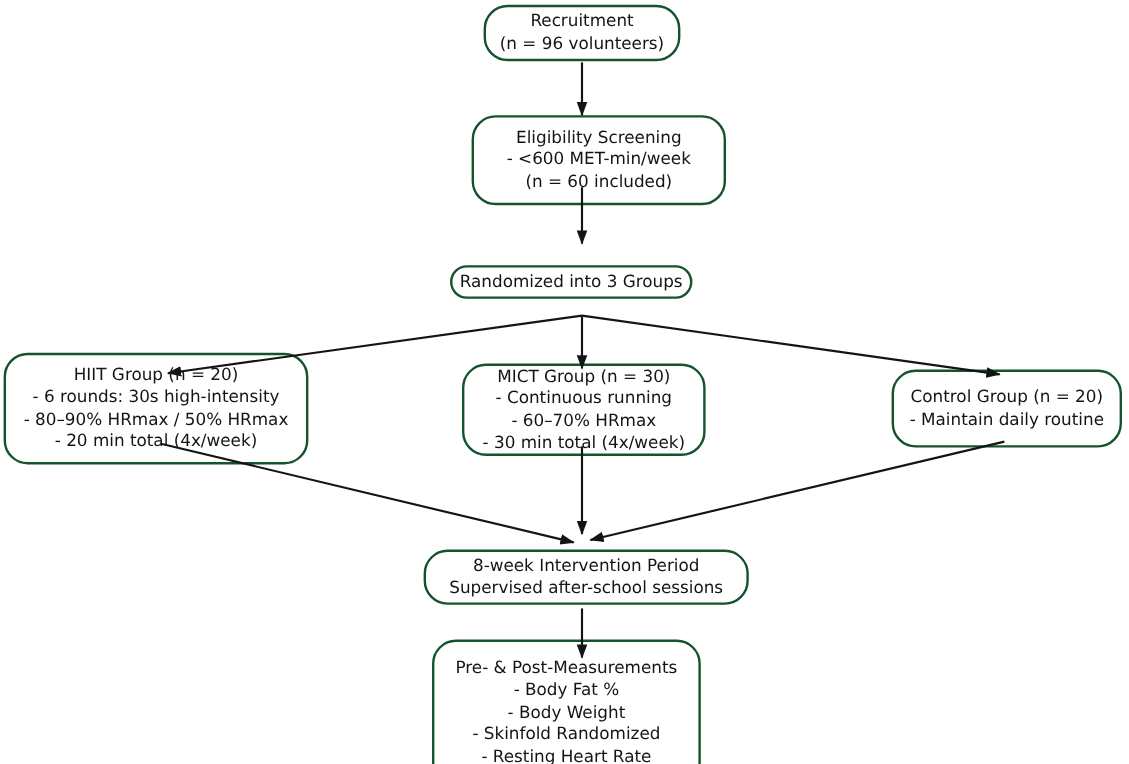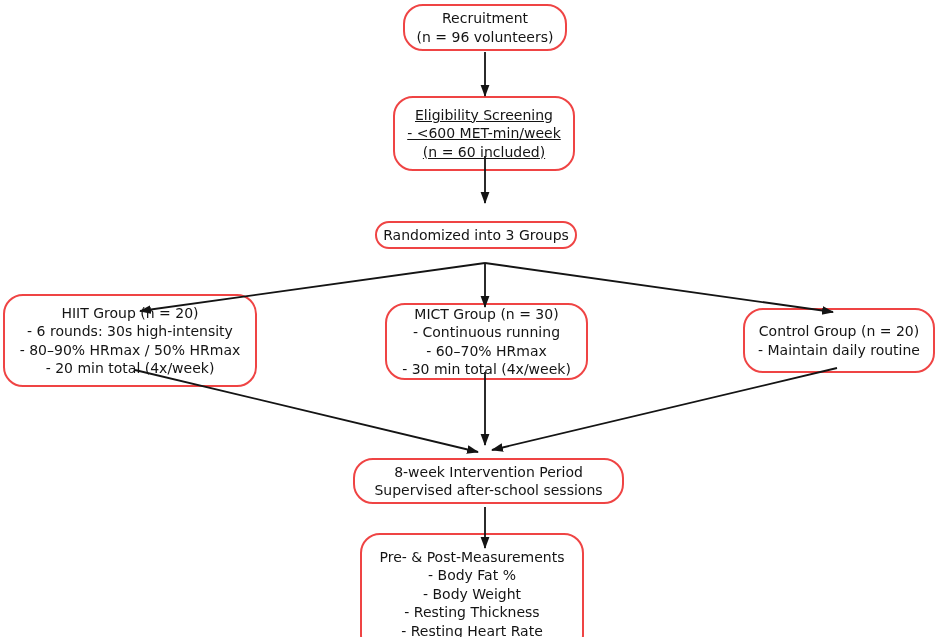--- a/index.html
+++ b/index.html
@@ -12,37 +12,37 @@
     position: relative;
     width: 941px;
     height: 637px;
     background: #ffffff;
     overflow: hidden;
   }
   .node {
     position: absolute;
     box-sizing: border-box;
     background: #ffffff;
-    border: 2px solid #ef4444;
+    border: 2px solid #14532d;
     border-radius: 20px;
     color: #141414;
     font-size: 14px;
     line-height: 18.5px;
     text-align: center;
     display: flex;
     flex-direction: column;
     justify-content: center;
     align-items: center;
     padding: 0 4px;
     white-space: nowrap;
     z-index: 1;
   }
   .node .line { width: 100%; }
   #node-recruitment  { left: 403px; top: 4px;   width: 164px; height: 47px; }
-  #node-eligibility  { left: 393px; top: 96px;  width: 182px; height: 75px; text-decoration: underline; }
+  #node-eligibility  { left: 393px; top: 96px;  width: 212px; height: 75px; }
   #node-randomized   { left: 375px; top: 221px; width: 202px; height: 28px; }
   #node-hiit         { left: 3px;   top: 294px; width: 254px; height: 93px; }
   #node-mict         { left: 385px; top: 303px; width: 203px; height: 77px; }
   #node-control      { left: 743px; top: 308px; width: 192px; height: 65px; align-items: center; }
   #node-intervention { left: 353px; top: 458px; width: 271px; height: 46px; }
   #node-measurements { left: 360px; top: 533px; width: 224px; height: 122px; }
   #arrow-layer {
     position: absolute;
     left: 0;
     top: 0;
@@ -98,21 +98,21 @@
 
   <div class="node" id="node-intervention">
     <div class="line">8-week Intervention Period</div>
     <div class="line">Supervised after-school sessions</div>
   </div>
 
   <div class="node" id="node-measurements">
     <div class="line">Pre- &amp; Post-Measurements</div>
     <div class="line">- Body Fat %</div>
     <div class="line">- Body Weight</div>
-    <div class="line">- Resting Thickness</div>
+    <div class="line">- Skinfold Randomized</div>
     <div class="line">- Resting Heart Rate</div>
   </div>
 
   <svg id="arrow-layer" viewBox="0 0 941 637" xmlns="http://www.w3.org/2000/svg">
     <defs>
       <marker id="ah" markerUnits="userSpaceOnUse" markerWidth="14" markerHeight="12" refX="11" refY="5" orient="auto">
         <path d="M0,0.6 L12,5 L0,9.4 Z" fill="#141414"></path>
       </marker>
     </defs>
     <path class="edge" d="M485,52 L485,96" marker-end="url(#ah)"></path>

